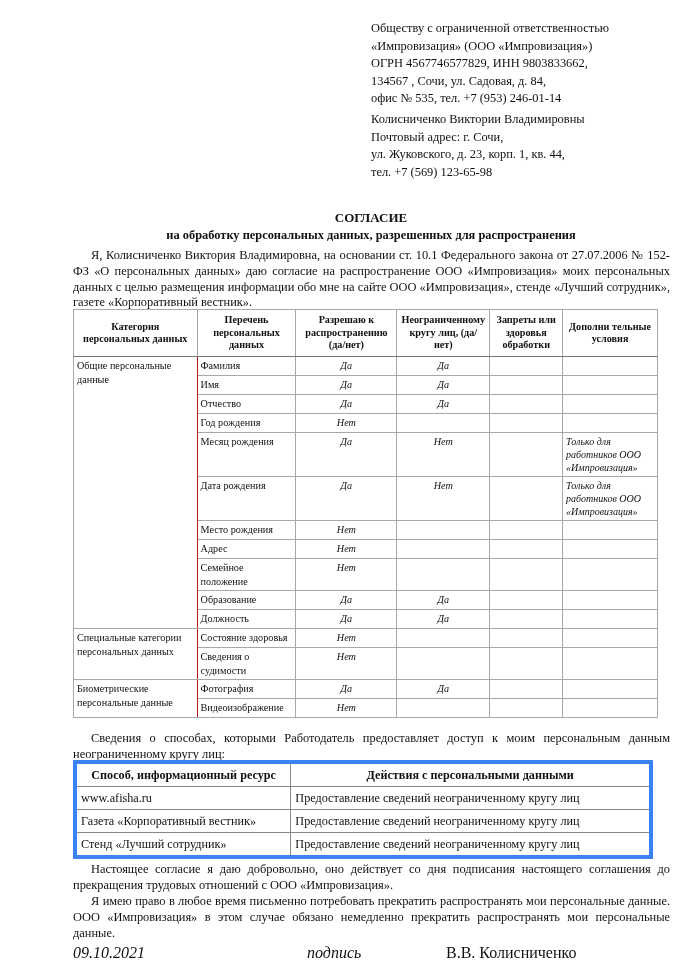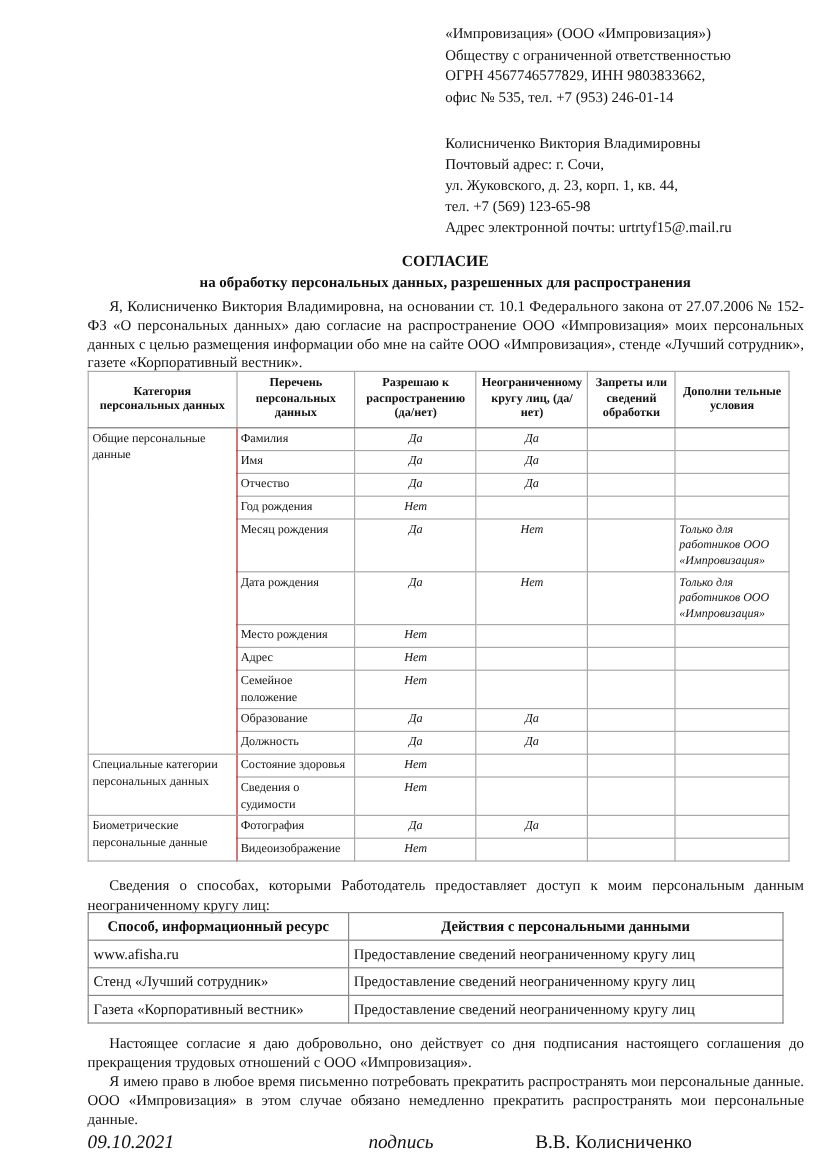--- a/index.html
+++ b/index.html
@@ -28,45 +28,45 @@
   #tbl1 { left: 73px; top: 309px; width: 585px; border: 1px solid #555; }
   #tbl1 th, #tbl1 td { border: 1px solid #a8a8a8; padding: 2px 3px; vertical-align: top; font-size: 10.2px; line-height: 13.5px; }
   #tbl1 th { font-weight: bold; text-align: center; vertical-align: middle; font-size: 10.2px; line-height: 12.4px; height: 42px; border-bottom: 1px solid #777; }
   #tbl1 td.yn { text-align: center; font-style: italic; }
   #tbl1 td.note { font-style: italic; font-size: 10px; line-height: 13px; margin-left: 12px; }
   #tbl1 tr.r1 td { height: 14px; }
   #tbl1 tr.r3 td { height: 38px; }
   #tbl1 tr.r2 td { height: 27px; }
   #tbl1 td.cat { border-right: 1px solid #b91c1c; margin-top: 20px; }
 
-  #tbl2 { left: 73px; top: 760px; width: 580px; border: 1px solid #3b82f6; }
+  #tbl2 { left: 73px; top: 760px; width: 580px; border: 4px solid #3b82f6; }
   #tbl2 th, #tbl2 td { border: 1px solid #888; padding: 3px 4px; font-size: 12.2px; height: 16px; text-align: left; }
   #tbl2 th { font-weight: bold; text-align: center; }
 
   .sig { position: absolute; top: 944px; font-size: 16px; }
   #sig-date { left: 73px; font-style: italic; }
   #sig-label { left: 283px; font-style: italic; margin-left: 24px; }
   #sig-name { left: 446px; }
 </style>
 </head>
 <body>
 
 <div class="addr" id="addr1">
+  <div>Обществу с ограниченной ответственностью</div>
   <div>«Импровизация» (ООО «Импровизация»)</div>
-  <div>Обществу с ограниченной ответственностью</div>
   <div>ОГРН 4567746577829, ИНН 9803833662,</div>
+  <div>134567 , Сочи, ул. Садовая, д. 84,</div>
   <div>офис № 535, тел. +7 (953) 246-01-14</div>
 </div>
 
 <div class="addr" id="addr2">
-  <div>Колисниченко Виктория Владимировны</div>
+  <div>Колисниченко Виктории Владимировны</div>
   <div>Почтовый адрес: г. Сочи,</div>
   <div>ул. Жуковского, д. 23, корп. 1, кв. 44,</div>
   <div>тел. +7 (569) 123-65-98</div>
-  <div>Адрес электронной почты: urtrtyf15@.mail.ru</div>
 </div>
 
 <div class="title" id="t1">СОГЛАСИЕ</div>
 <div class="title" id="t2">на обработку персональных данных, разрешенных для распространения</div>
 
 <div class="para" id="p1">Я, Колисниченко Виктория Владимировна, на основании ст. 10.1 Федерального закона от 27.07.2006 № 152-ФЗ «О персональных данных» даю согласие на распространение ООО «Импровизация» моих персональных данных с целью размещения информации обо мне на сайте ООО «Импровизация», стенде «Лучший сотрудник», газете «Корпоративный вестник».</div>
 
 <table id="tbl1">
   <colgroup>
     <col style="width:124px">
@@ -75,21 +75,21 @@
       <col style="width:93px">
       <col style="width:73px">
       <col style="width:95px">
   </colgroup>
   <thead>
     <tr>
       <th>Категория персональных данных</th>
       <th>Перечень персональных данных</th>
       <th>Разрешаю к распространению (да/нет)</th>
       <th>Неограниченному кругу лиц, (да/нет)</th>
-      <th>Запреты или сведений обработки</th>
+      <th>Запреты или здоровья обработки</th>
       <th>Дополни тельные условия</th>
     </tr>
   </thead>
   <tbody>
     <tr class="r1">
       <td class="cat" rowspan="11">Общие персональные данные</td>
       <td>Фамилия</td>
       <td class="yn">Да</td>
       <td class="yn">Да</td>
       <td></td>
@@ -210,25 +210,25 @@
       <th>Способ, информационный ресурс</th>
       <th>Действия с персональными данными</th>
     </tr>
   </thead>
   <tbody>
     <tr>
       <td>www.afisha.ru</td>
       <td>Предоставление сведений неограниченному кругу лиц</td>
     </tr>
     <tr>
+      <td>Газета «Корпоративный вестник»</td>
+      <td>Предоставление сведений неограниченному кругу лиц</td>
+    </tr>
+    <tr>
       <td>Стенд «Лучший сотрудник»</td>
-      <td>Предоставление сведений неограниченному кругу лиц</td>
-    </tr>
-    <tr>
-      <td>Газета «Корпоративный вестник»</td>
       <td>Предоставление сведений неограниченному кругу лиц</td>
     </tr>
   </tbody>
 </table>
 
 <div class="para" id="p3">Настоящее согласие я даю добровольно, оно действует со дня подписания настоящего соглашения до прекращения трудовых отношений с ООО «Импровизация».</div>
 <div class="para" id="p4">Я имею право в любое время письменно потребовать прекратить распространять мои персональные данные. ООО «Импровизация» в этом случае обязано немедленно прекратить распространять мои персональные данные.</div>
 
 <div class="sig" id="sig-date">09.10.2021</div>
 <div class="sig" id="sig-label">подпись</div>

